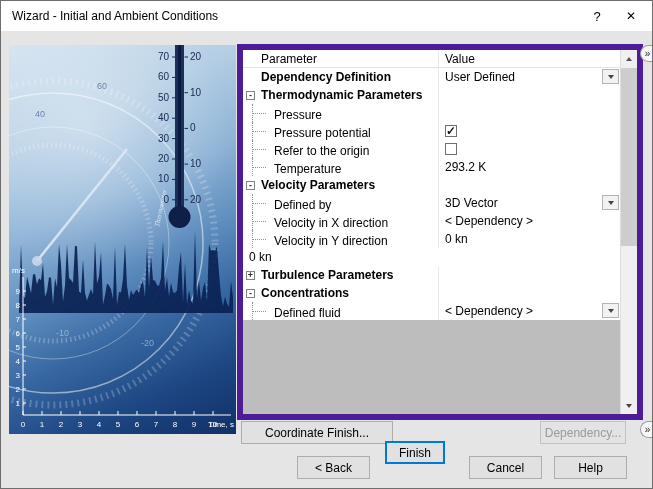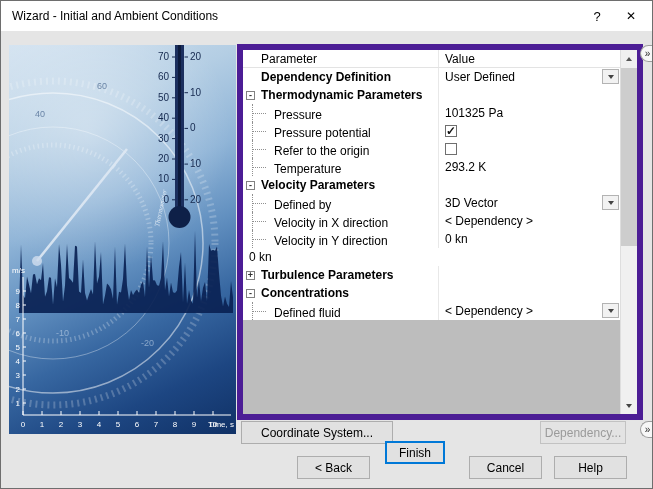--- a/index.html
+++ b/index.html
@@ -205,23 +205,20 @@
           <span class="expander">-</span>
           <span class="glabel">Thermodynamic Parameters</span>
         </div>
         <div class="cell v"></div>
       </div>
 
       <div class="trow">
         <div class="cell p child">
             <span>Pressure</span>
           </div>
-        <div class="cell v">
-            <span>101325 Pa</span>
-          </div>
       </div>
 
       <div class="trow">
         <div class="cell p child">
             <span>Pressure potential</span>
           </div>
         <div class="cell v">
             <span class="cb checked"></span>
           </div>
       </div>
@@ -328,19 +325,19 @@
       </div>
       <div class="sb-btn">
           <span class="tri-down"></span>
         </div>
     </div>
   </div>
 
   <div class="flyout top">»</div>
   <div class="flyout bottom">»</div>
 
-  <button class="btn coord">Coordinate System...</button>
+  <button class="btn coord">Coordinate Finish...</button>
   <button class="btn back">&lt; Back</button>
   <button class="btn dep" disabled="">Dependency...</button>
   <button class="btn finish">Finish</button>
   <button class="btn cancel">Cancel</button>
   <button class="btn helpb">Help</button>
 </div>
 
 </body></html>

